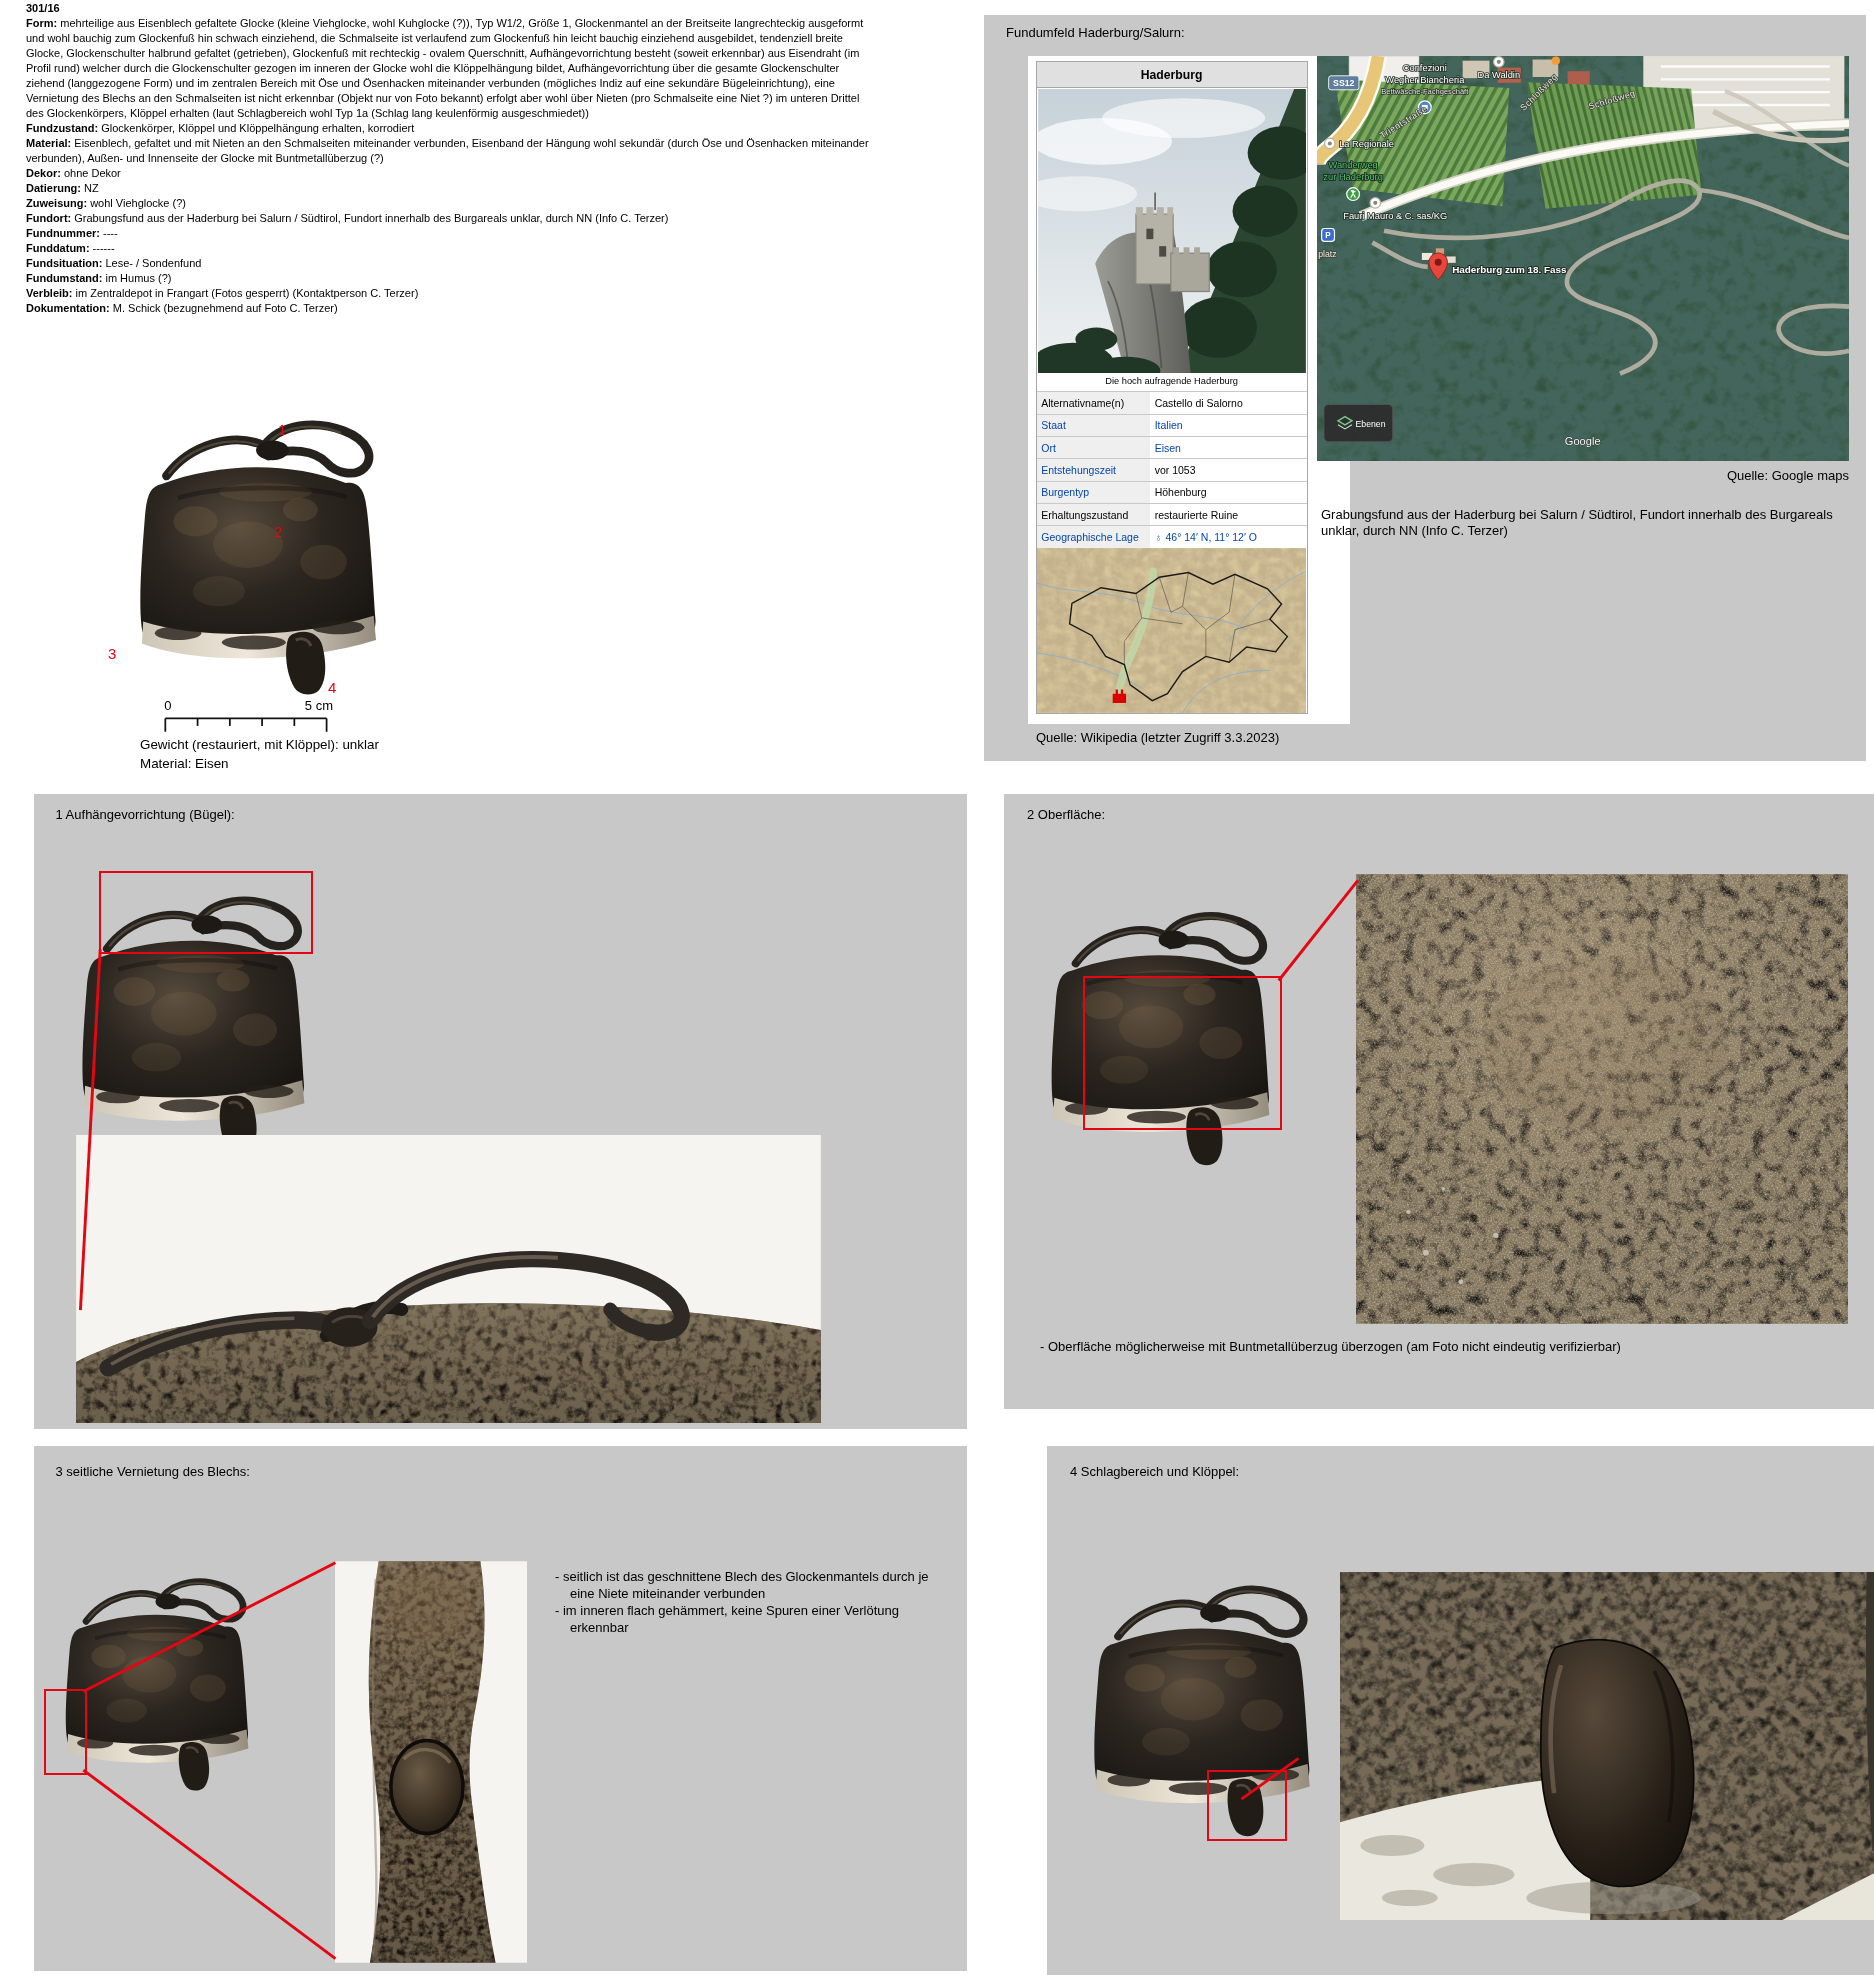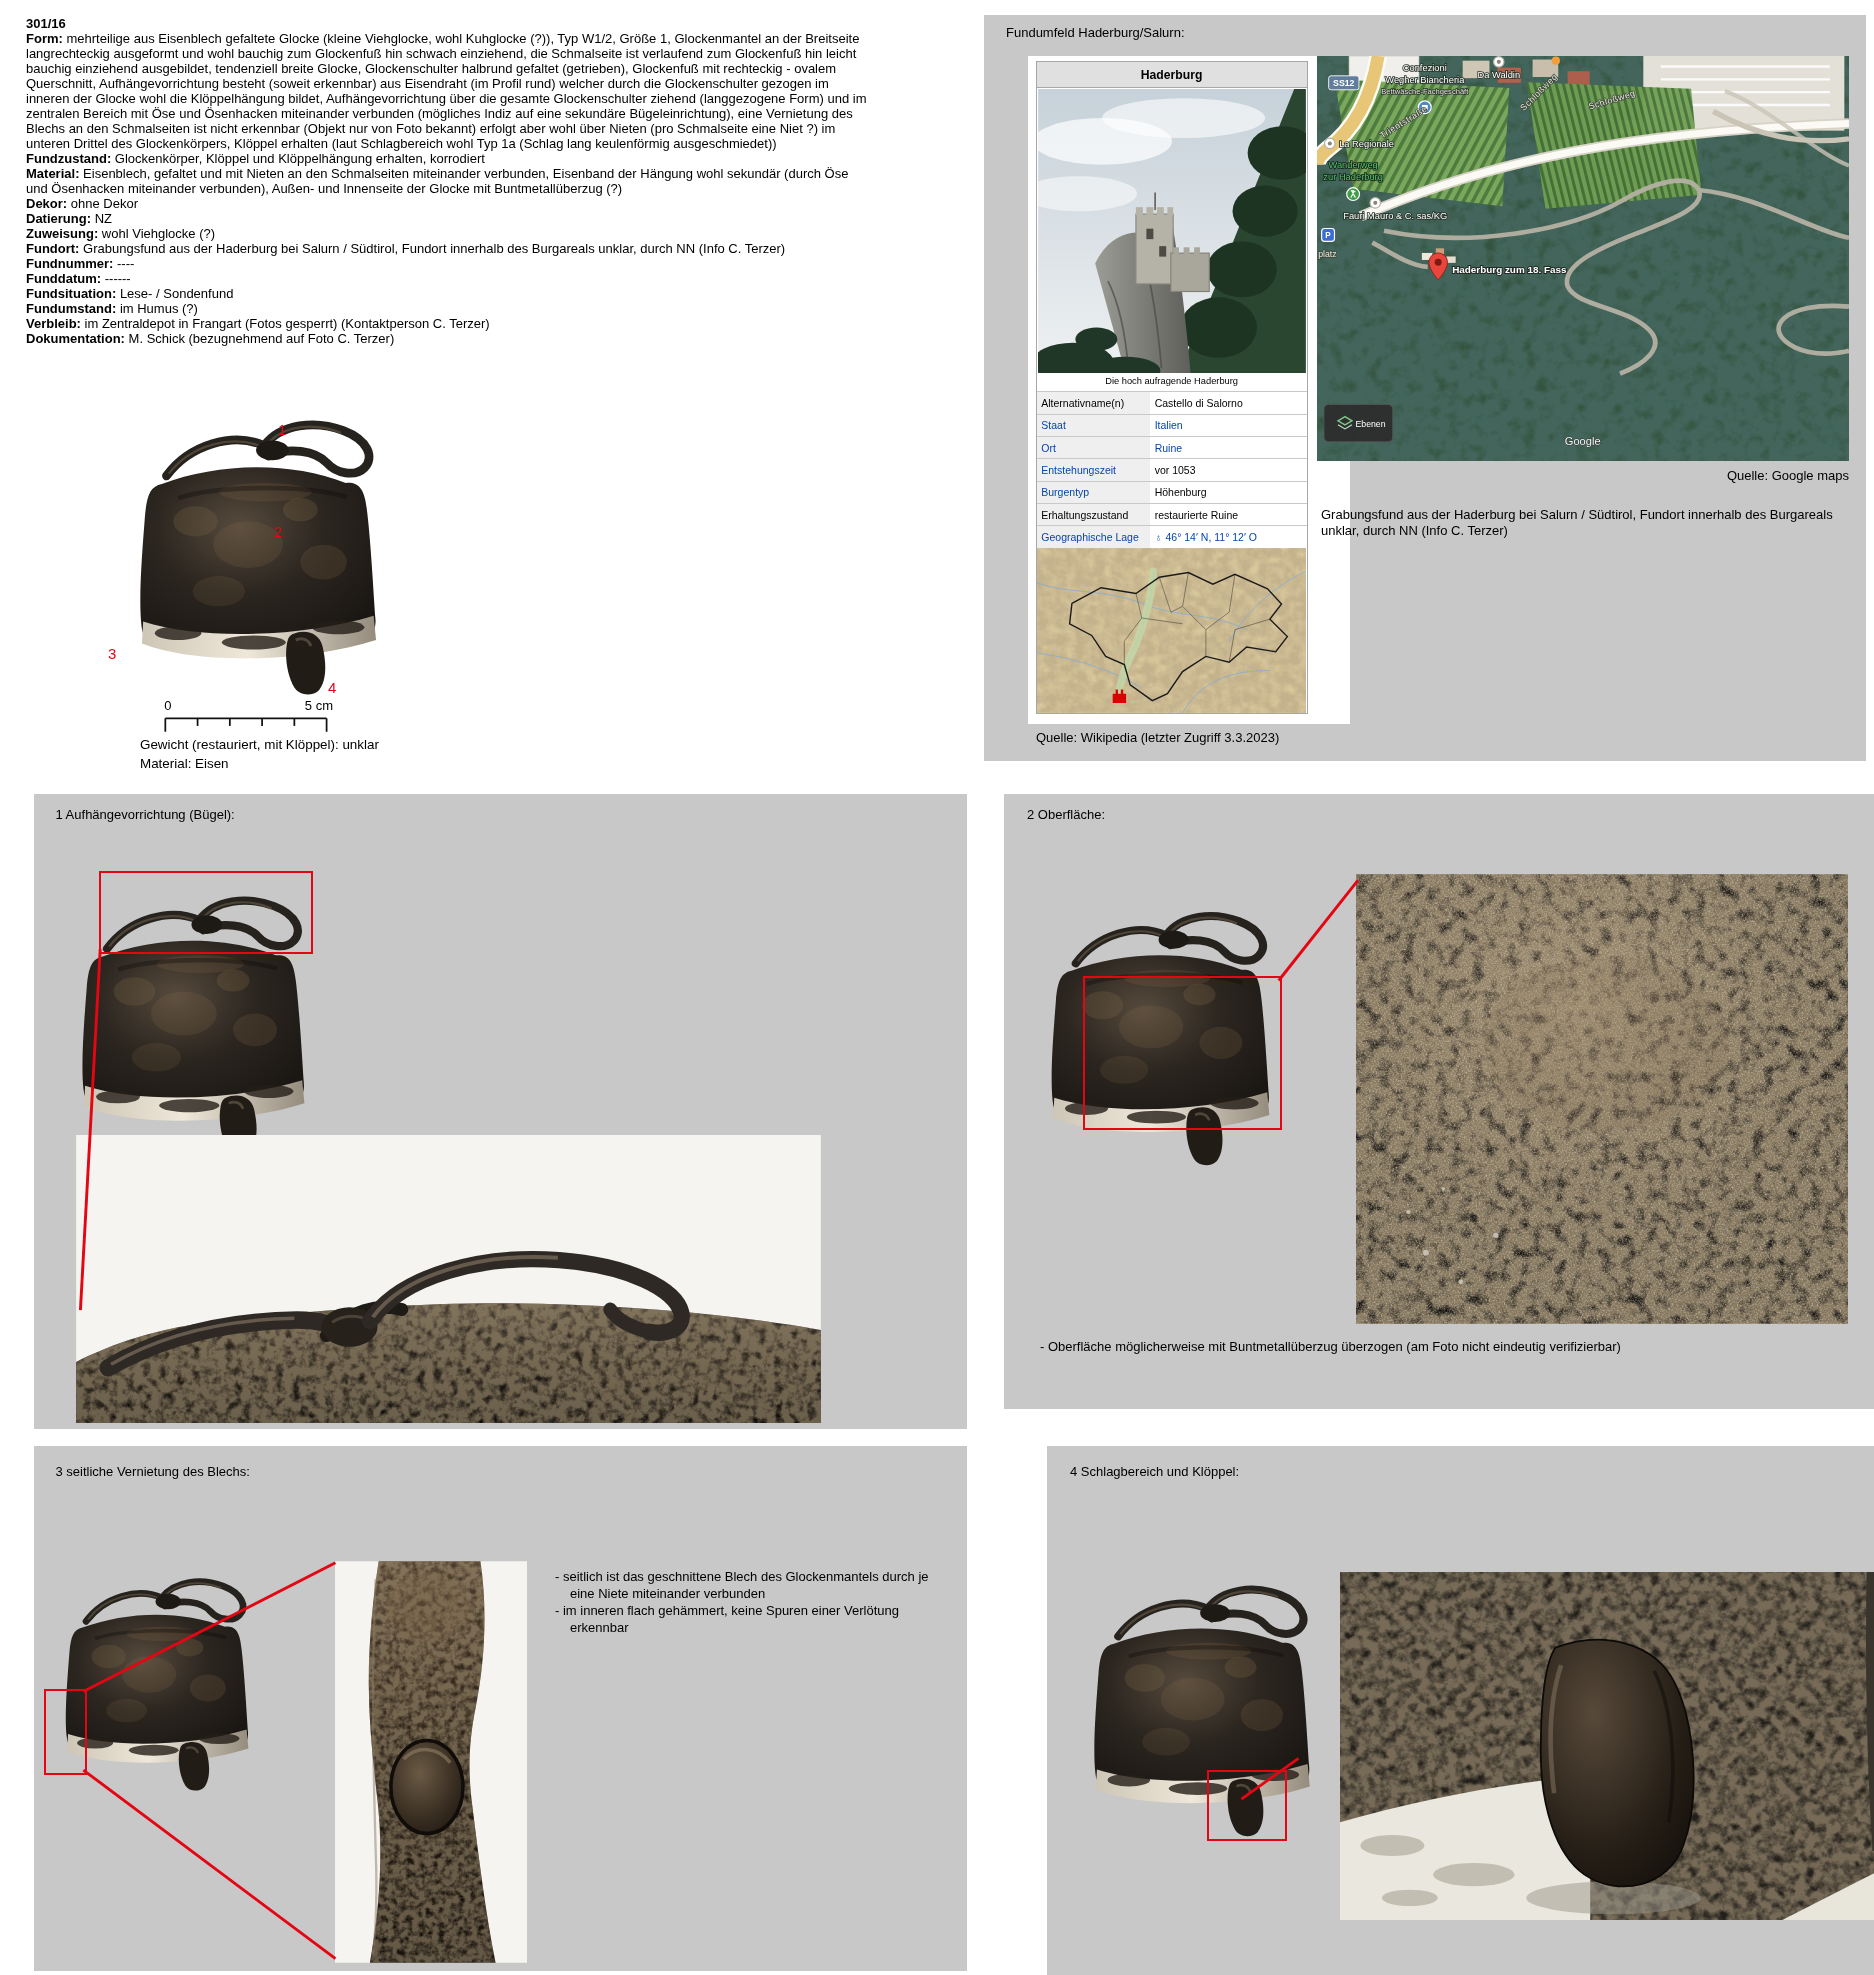--- a/index.html
+++ b/index.html
@@ -1,19 +1,19 @@
 <!DOCTYPE html>
 <html style="font-size:9.3px"><head>
 <meta charset="utf-8">
 <style>
   html,body{margin:0;padding:0;background:#fff;}
   .page{position:relative;width:1875px;height:1975px;background:#fff;
         font-family:"Liberation Sans",sans-serif;color:#000;overflow:hidden;}
   
-  .catalog{position:absolute;left:26px;top:16px;width:844px;font-size:13px;line-height:15px;}
+  .catalog{position:absolute;left:26px;top:1px;width:844px;font-size:11px;line-height:15px;}
   .catalog p{margin:0;}
   .cat-no{font-weight:bold;}
   .catalog b{font-weight:bold;margin-top:8px;}
   
   .bellphoto{position:absolute;}
   .bellphoto svg{display:block;}
   .marker{position:absolute;color:#e30613;font-size:15px;}
   .scalebar{position:absolute;left:163px;top:698px;width:170px;height:37px;font-size:13px;}
   .scalebar .lbl0{position:absolute;left:1.2px;top:0;}
   .scalebar .lbl5{position:absolute;right:0;top:0;}
@@ -200,21 +200,21 @@
               <tr>
             <th>Alternativname(n)</th>
             <td>Castello di Salorno</td>
           </tr>
           <tr>
             <th class="link">Staat</th>
             <td class="link">Italien</td>
           </tr>
           <tr>
             <th class="link">Ort</th>
-            <td class="link">Ruine</td>
+            <td class="link">Eisen</td>
           </tr>
           <tr>
             <th class="link">Entstehungszeit</th>
             <td>vor 1053</td>
           </tr>
           <tr>
             <th class="link">Burgentyp</th>
             <td>Höhenburg</td>
           </tr>
           <tr>

